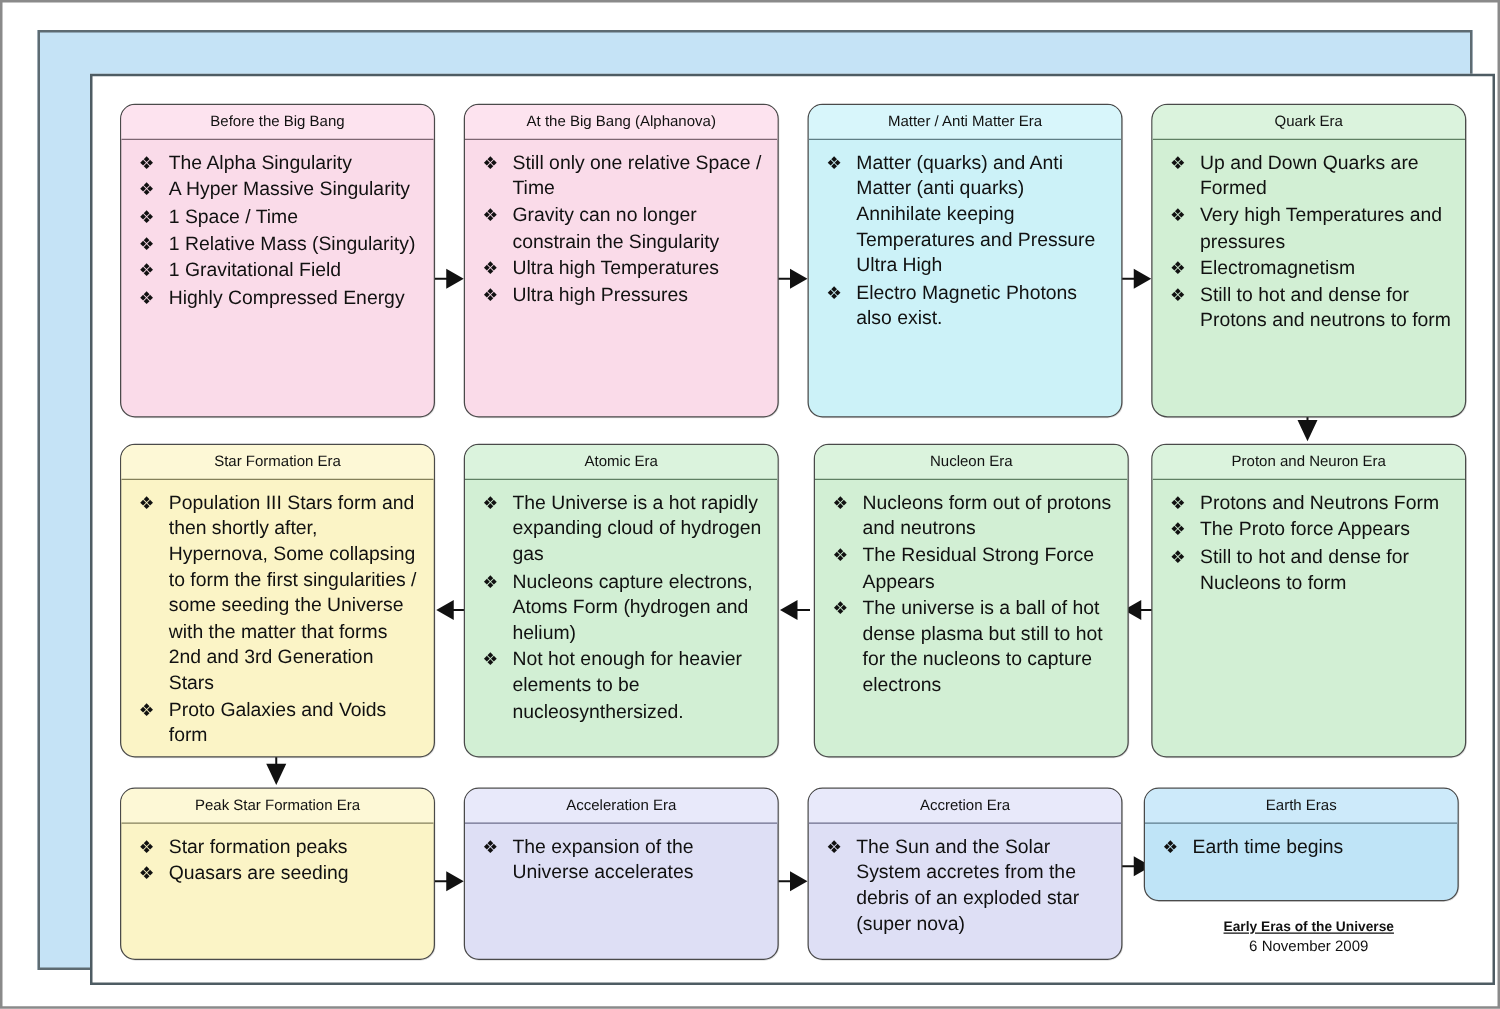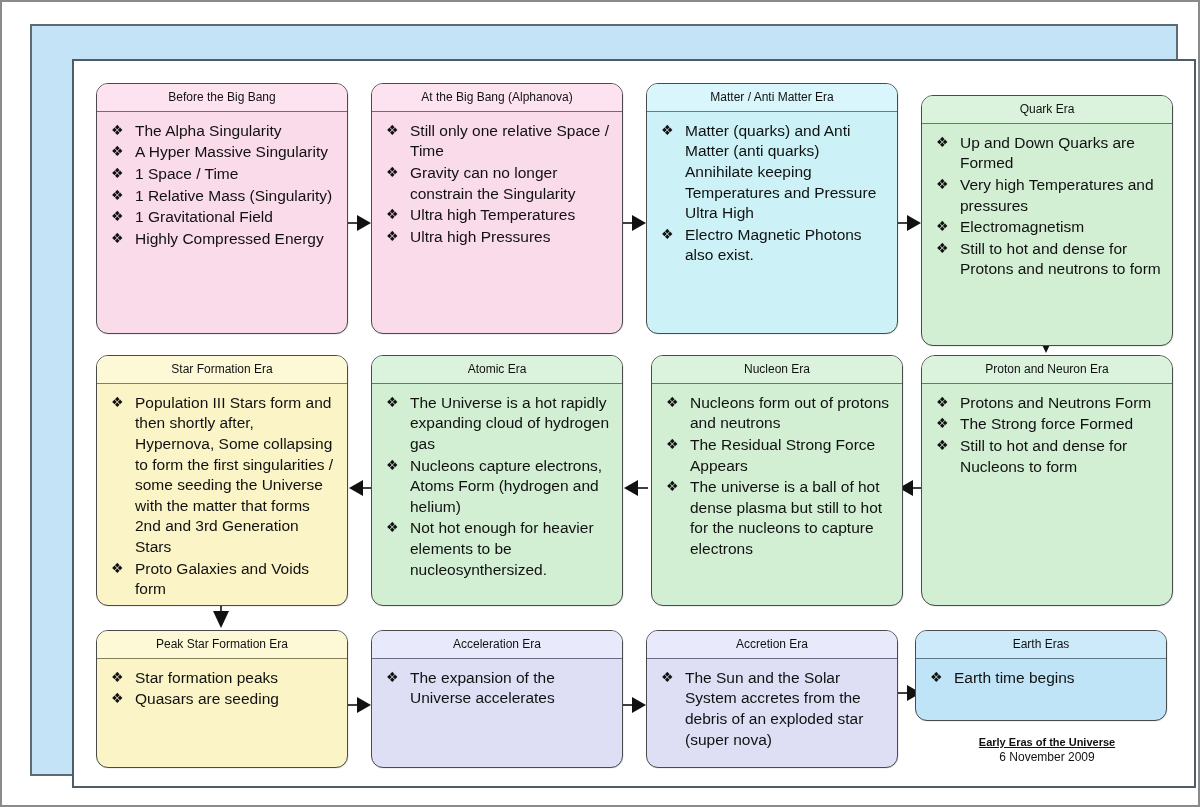--- a/index.html
+++ b/index.html
@@ -214,21 +214,21 @@
       <div class="node cyan" style="left:572px;top:22px;width:252px;height:251px;">
         <div class="hdr">Matter / Anti Matter Era</div>
         <div class="body">
           <ul>
             <li><span class="bullet">❖</span><span>Matter (quarks) and Anti Matter (anti quarks) Annihilate keeping Temperatures and Pressure Ultra High</span></li>
             <li><span class="bullet">❖</span><span>Electro Magnetic Photons also exist.</span></li>
           </ul>
         </div>
       </div>
 
-      <div class="node green" style="left:847px;top:34px;width:252px;height:251px;">
+      <div class="node green" style="left:847px;top:22px;width:252px;height:251px;border-radius:13px;">
         <div class="hdr">Quark Era</div>
         <div class="body">
           <ul>
             <li><span class="bullet">❖</span><span>Up and Down Quarks are Formed</span></li>
             <li><span class="bullet">❖</span><span>Very high Temperatures and pressures</span></li>
             <li><span class="bullet">❖</span><span>Electromagnetism</span></li>
             <li><span class="bullet">❖</span><span>Still to hot and dense for Protons and neutrons to form</span></li>
           </ul>
         </div>
       </div>
@@ -258,26 +258,26 @@
         <div class="hdr">Nucleon Era</div>
         <div class="body">
           <ul>
             <li><span class="bullet">❖</span><span>Nucleons form out of protons and neutrons</span></li>
             <li><span class="bullet">❖</span><span>The Residual Strong Force Appears</span></li>
             <li><span class="bullet">❖</span><span>The universe is a ball of hot dense plasma but still to hot for the nucleons to capture electrons</span></li>
           </ul>
         </div>
       </div>
 
-      <div class="node green" style="left:847px;top:294px;width:252px;height:251px;border-radius:14px;">
+      <div class="node green" style="left:847px;top:294px;width:252px;height:251px;">
         <div class="hdr">Proton and Neuron Era</div>
         <div class="body">
           <ul>
             <li><span class="bullet">❖</span><span>Protons and Neutrons Form</span></li>
-            <li><span class="bullet">❖</span><span>The Strong force Formed</span></li>
+            <li><span class="bullet">❖</span><span>The Proto force Appears</span></li>
             <li><span class="bullet">❖</span><span>Still to hot and dense for Nucleons to form</span></li>
           </ul>
         </div>
       </div>
 
       <div class="node yellow" style="left:22px;top:569px;width:252px;height:138px;">
         <div class="hdr">Peak Star Formation Era</div>
         <div class="body">
           <ul>
             <li><span class="bullet">❖</span><span>Star formation peaks</span></li>

